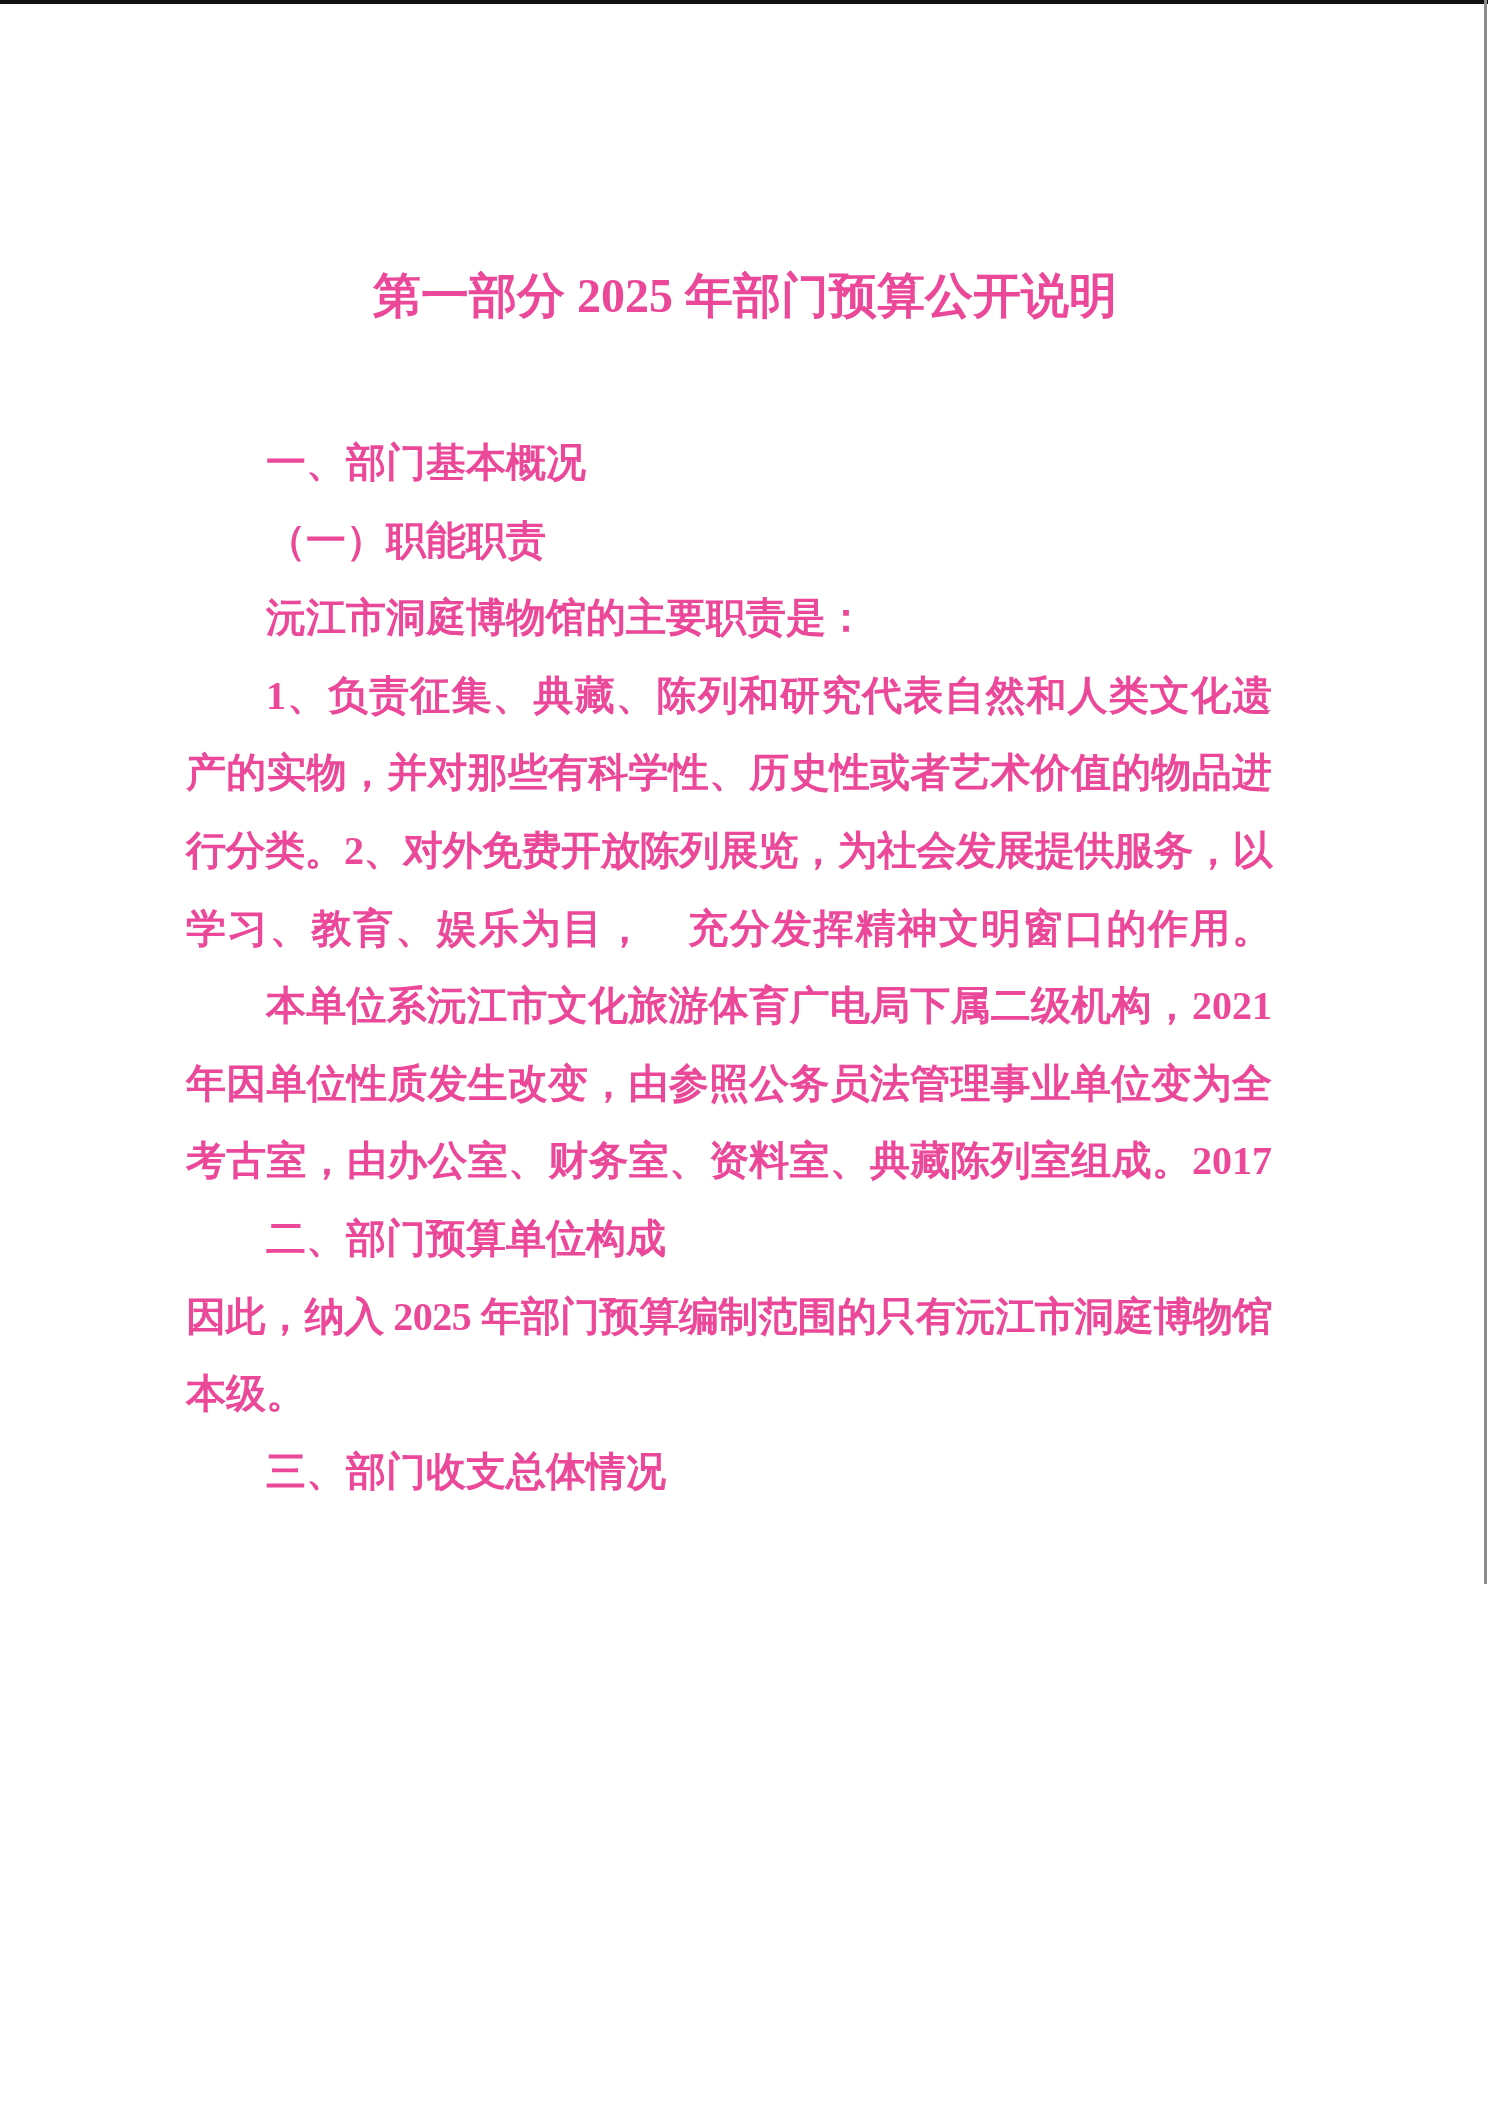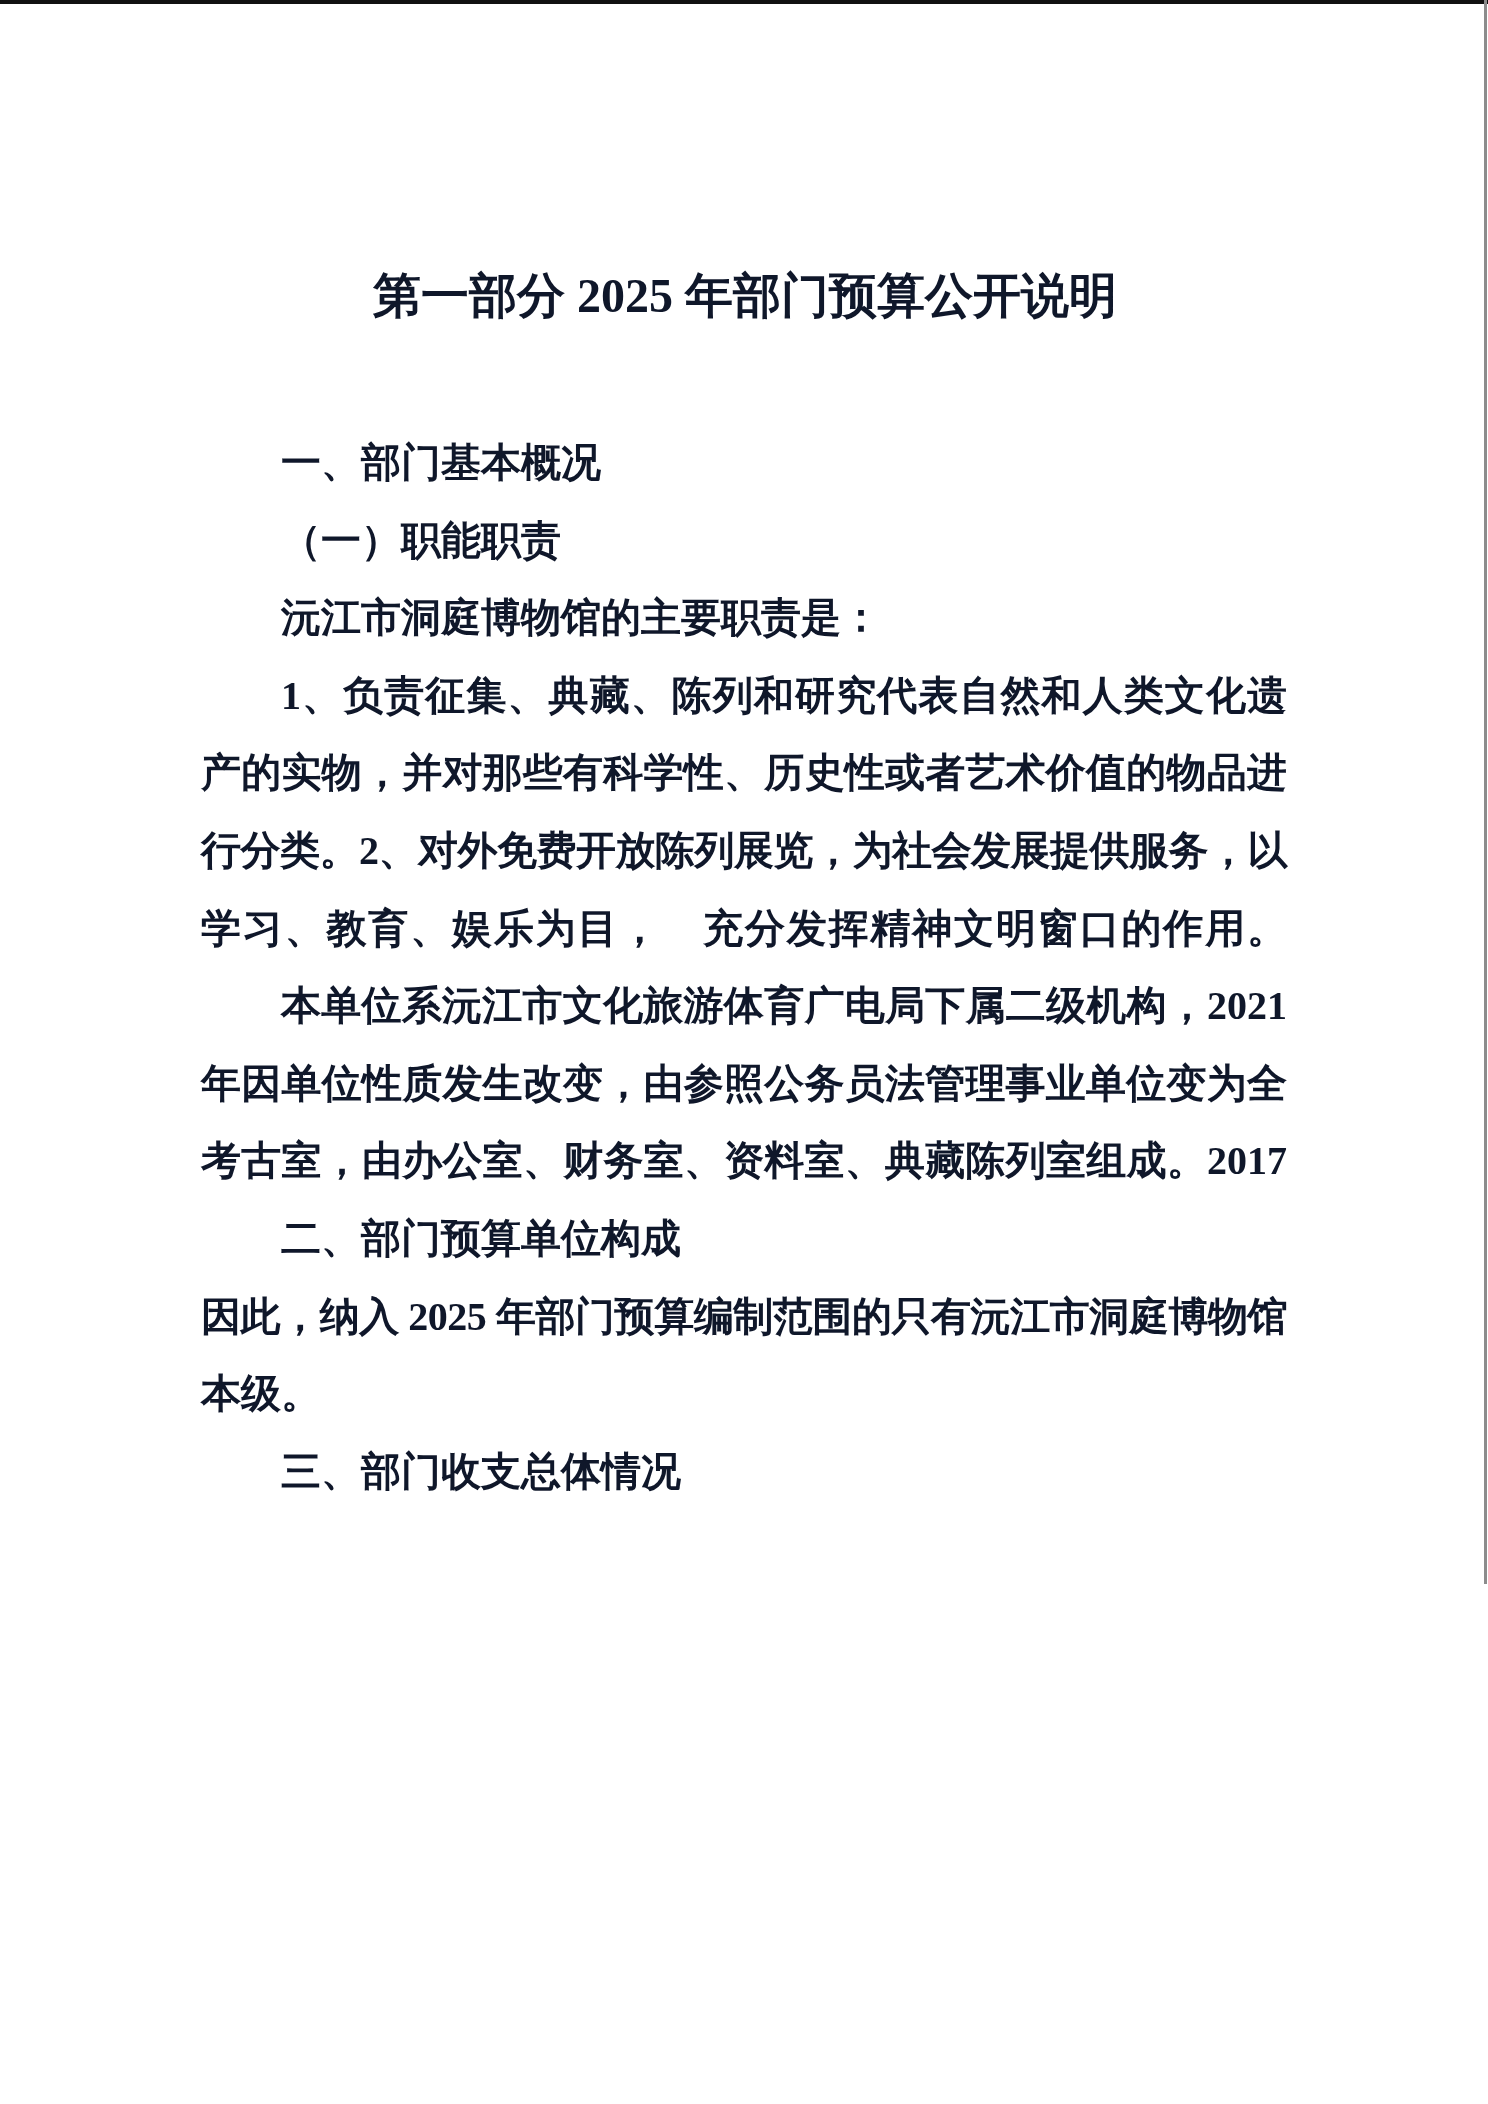--- a/index.html
+++ b/index.html
@@ -7,21 +7,21 @@
     padding: 0;
     background: #ffffff;
   }
   .page {
     position: relative;
     width: 1488px;
     height: 1584px;
     background: #ffffff;
     overflow: hidden;
     font-family: "Liberation Serif", "DejaVu Serif", serif;
-    color: #0f172a;
+    color: #ec4899;
   }
   .top-edge {
     position: absolute;
     top: 0;
     left: 0;
     width: 1488px;
     height: 4px;
     background: #111111;
   }
   .right-edge {
@@ -40,21 +40,21 @@
     text-align: center;
     font-size: 48px;
     line-height: 60px;
     font-weight: 700;
     font-family: "Liberation Serif", "DejaVu Serif", serif;
     white-space: nowrap;
   }
   .content {
     position: absolute;
     top: 424px;
-    left: 201px;
+    left: 186px;
     width: 1086px;
     font-size: 40px;
   }
   .line {
     height: 77.6px;
     line-height: 77.6px;
     text-align: left;
     font-weight: bold;
   }
   .line.h {

